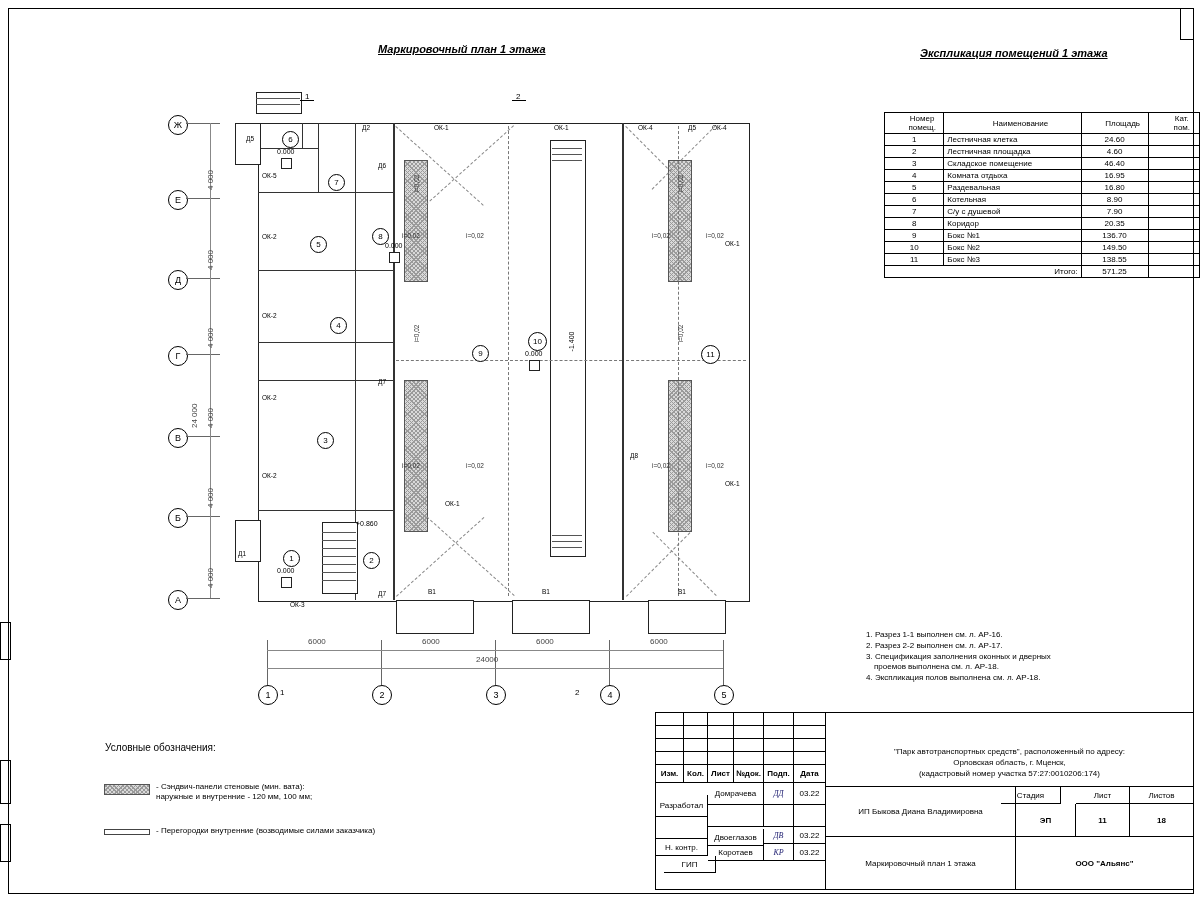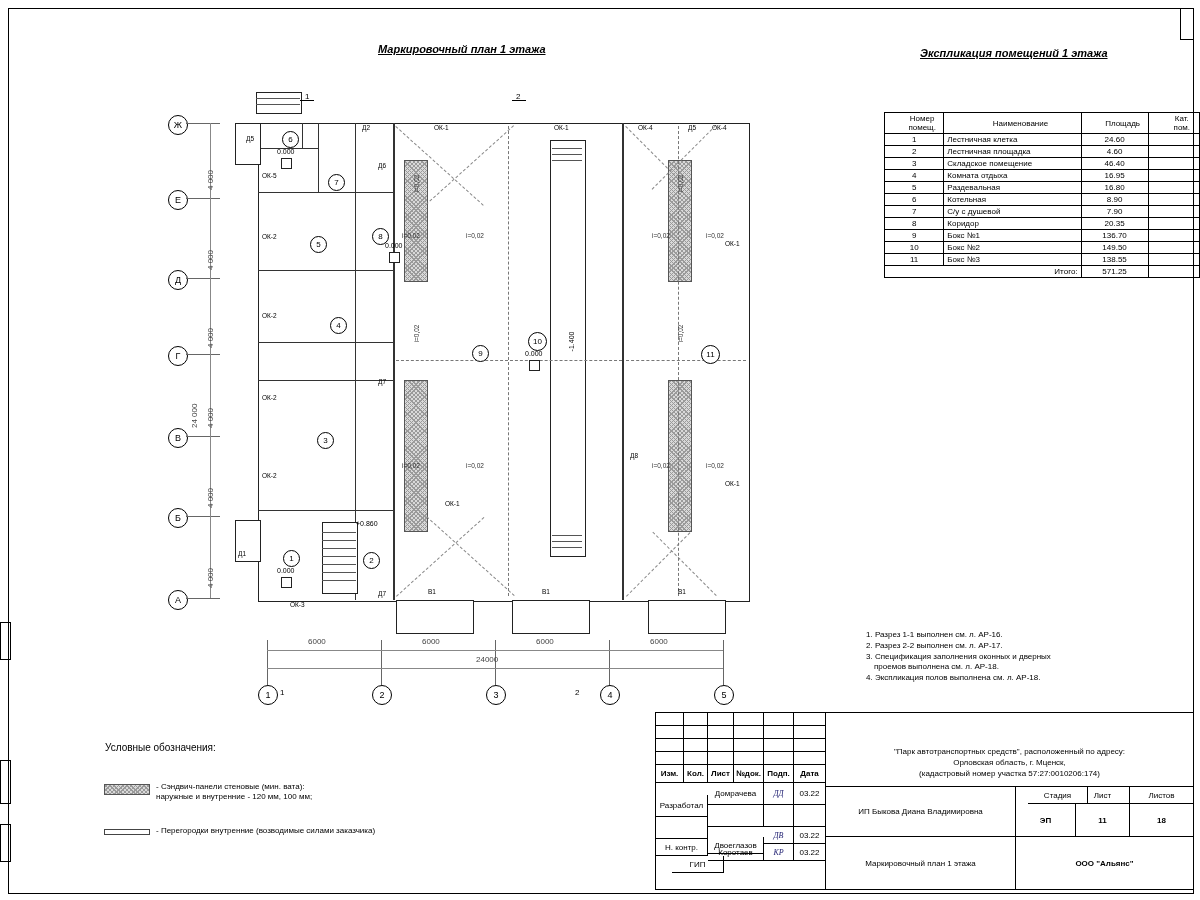--- a/index.html
+++ b/index.html
@@ -384,42 +384,42 @@
     <div class="cell" style="left:52px;top:70px;width:56px;height:22px;">Домрачева</div>
     <div class="cell sig" style="left:108px;top:70px;width:30px;height:22px;">ДД</div>
     <div class="cell" style="left:138px;top:70px;width:32px;height:22px;">03.22</div>
 
     <div class="cell left" style="left:0;top:92px;width:52px;height:22px;"></div>
     <div class="cell" style="left:52px;top:92px;width:56px;height:22px;"></div>
     <div class="cell" style="left:108px;top:92px;width:30px;height:22px;"></div>
     <div class="cell" style="left:138px;top:92px;width:32px;height:22px;"></div>
 
     <div class="cell left" style="left:0;top:114px;width:52px;height:17px;">Н. контр.</div>
-    <div class="cell" style="left:52px;top:124px;width:56px;height:17px;">Двоеглазов</div>
+    <div class="cell" style="left:52px;top:116px;width:56px;height:17px;">Двоеглазов</div>
     <div class="cell sig" style="left:108px;top:114px;width:30px;height:17px;">ДВ</div>
     <div class="cell" style="left:138px;top:114px;width:32px;height:17px;">03.22</div>
 
-    <div class="cell left" style="left:16px;top:131px;width:52px;height:17px;">ГИП</div>
+    <div class="cell left" style="left:8px;top:131px;width:52px;height:17px;">ГИП</div>
     <div class="cell" style="left:52px;top:131px;width:56px;height:17px;">Коротаев</div>
     <div class="cell sig" style="left:108px;top:131px;width:30px;height:17px;">КР</div>
     <div class="cell" style="left:138px;top:131px;width:32px;height:17px;">03.22</div>
 
     <div class="cell" style="left:0;top:148px;width:170px;height:28px;border-bottom:none;"></div>
 
 
     <div class="cell" style="left:170px;top:28px;width:367px;height:46px;border-right:none;flex-direction:column;line-height:1.35;">
       <span>"Парк автотранспортных средств",  расположенный по адресу:</span>
       <span>Орловская область, г. Мценск,</span>
       <span>(кадастровый номер участка 57:27:0010206:174)</span>
     </div>
 
     <div class="cell" style="left:170px;top:74px;width:190px;height:50px;">ИП Быкова Диана Владимировна</div>
     <div class="cell" style="left:170px;top:124px;width:190px;height:52px;border-bottom:none;">Маркировочный план 1 этажа</div>
 
-    <div class="cell" style="left:372px;top:74px;width:60px;height:17px;text-align:center;">Стадия</div>
+    <div class="cell" style="left:345px;top:74px;width:60px;height:17px;text-align:center;">Стадия</div>
     <div class="cell" style="left:420px;top:74px;width:54px;height:17px;">Лист</div>
     <div class="cell" style="left:474px;top:74px;width:63px;height:17px;border-right:none;">Листов</div>
 
     <div class="cell bold" style="left:360px;top:91px;width:60px;height:33px;">ЭП</div>
     <div class="cell bold" style="left:420px;top:91px;width:54px;height:33px;">11</div>
     <div class="cell bold" style="left:474px;top:91px;width:63px;height:33px;border-right:none;">18</div>
 
     <div class="cell bold c11" style="left:360px;top:124px;width:177px;height:52px;border-right:none;border-bottom:none;">ООО "Альянс"</div>
   </div>
 

